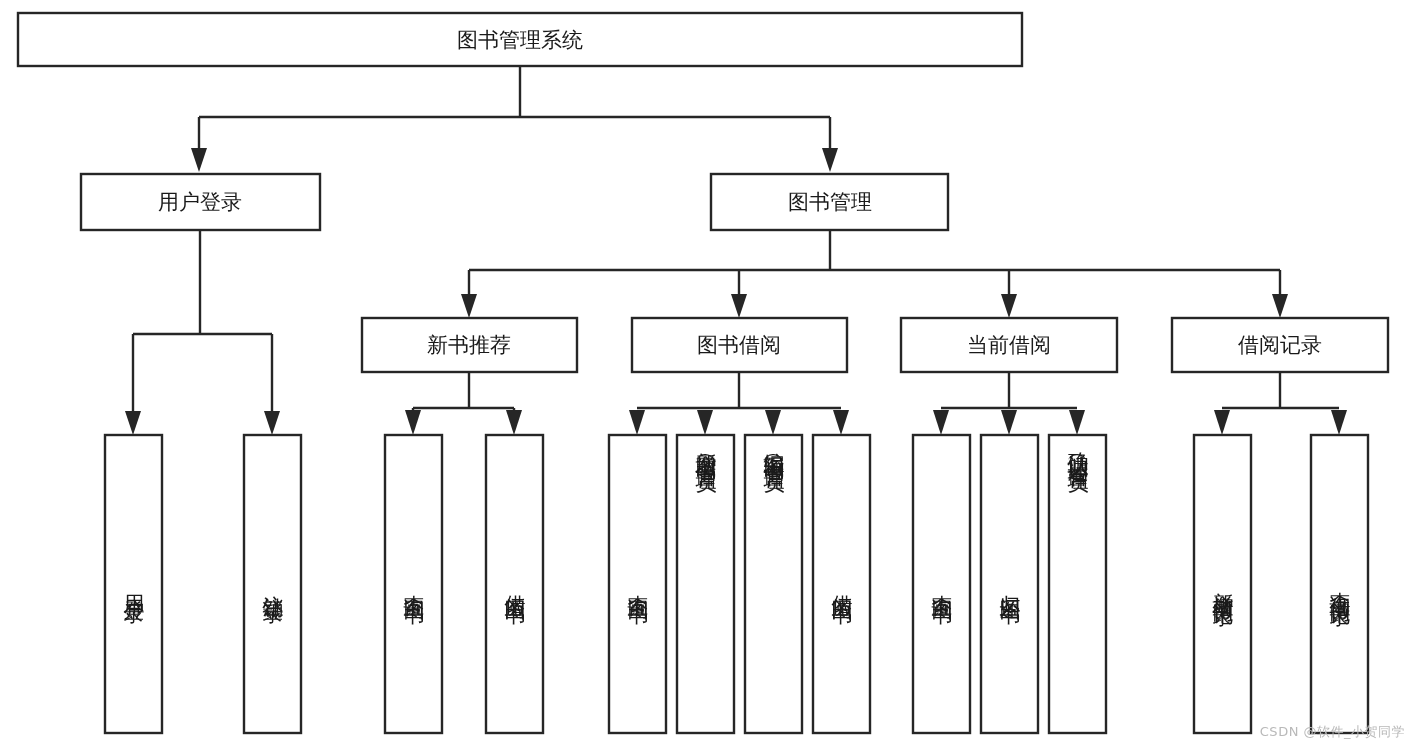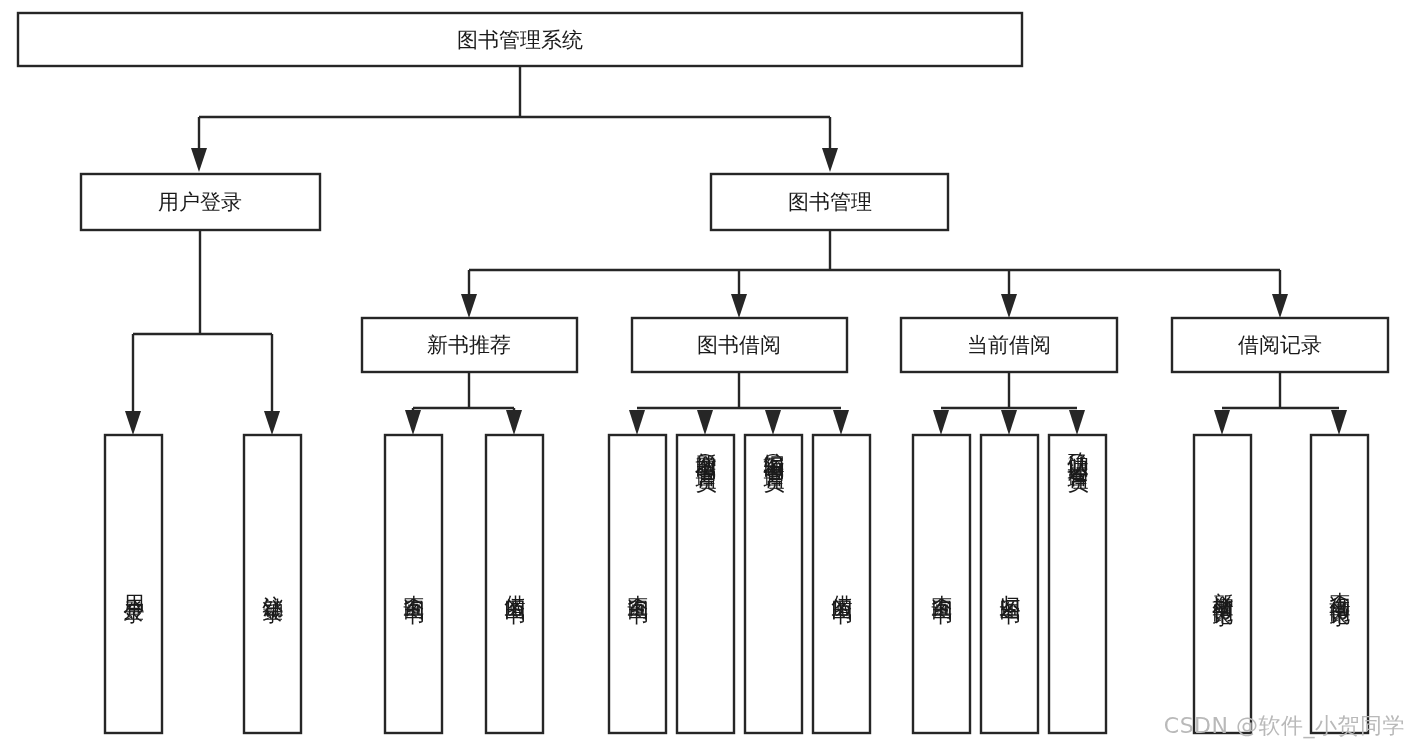--- a/index.html
+++ b/index.html
@@ -70,21 +70,21 @@
     line-height: 1.0;
     color: #1a1a1a;
     letter-spacing: 3px;
     white-space: nowrap;
   }
   .watermark {
     position: absolute;
     right: 8px;
     bottom: 6px;
     font-family: "DejaVu Sans", "Liberation Sans", sans-serif;
-    font-size: 22px;
+    font-size: 13px;
     color: #b9b9b9;
     letter-spacing: 0.5px;
     user-select: none;
     white-space: nowrap;
   }
 </style>
 </head>
 <body>
 
 <div id="diagram-root">

